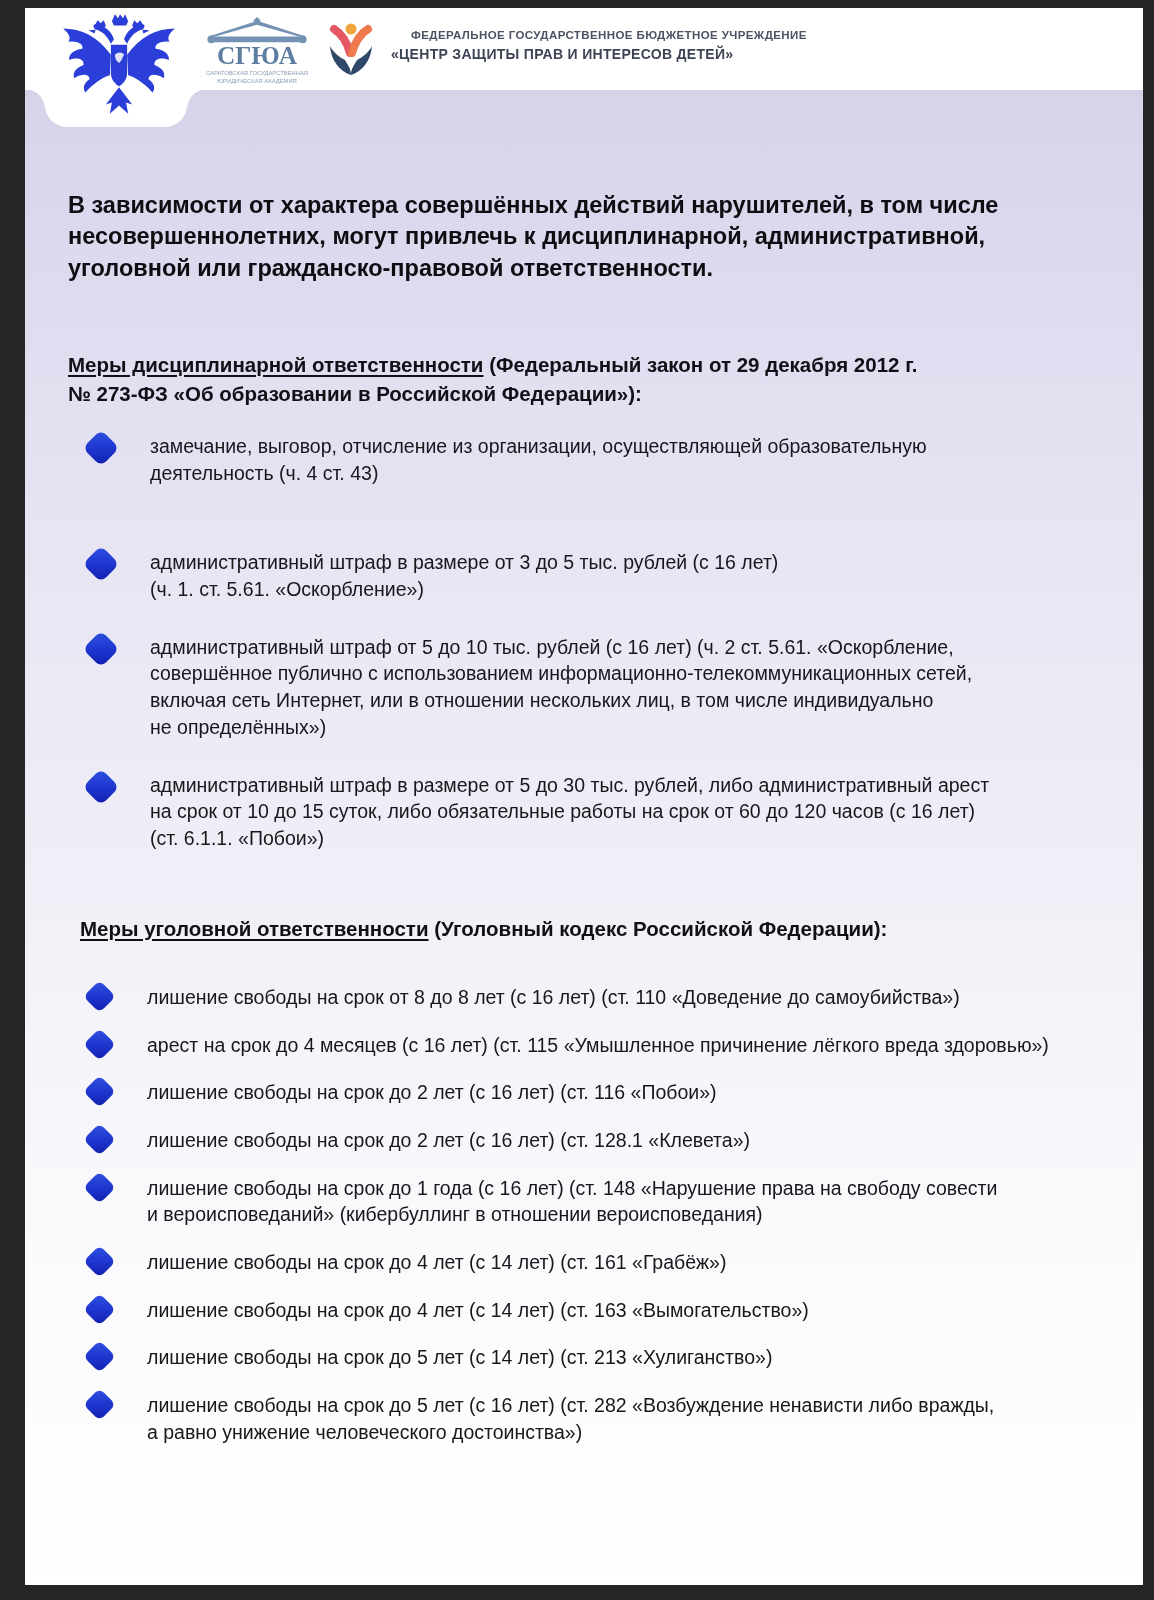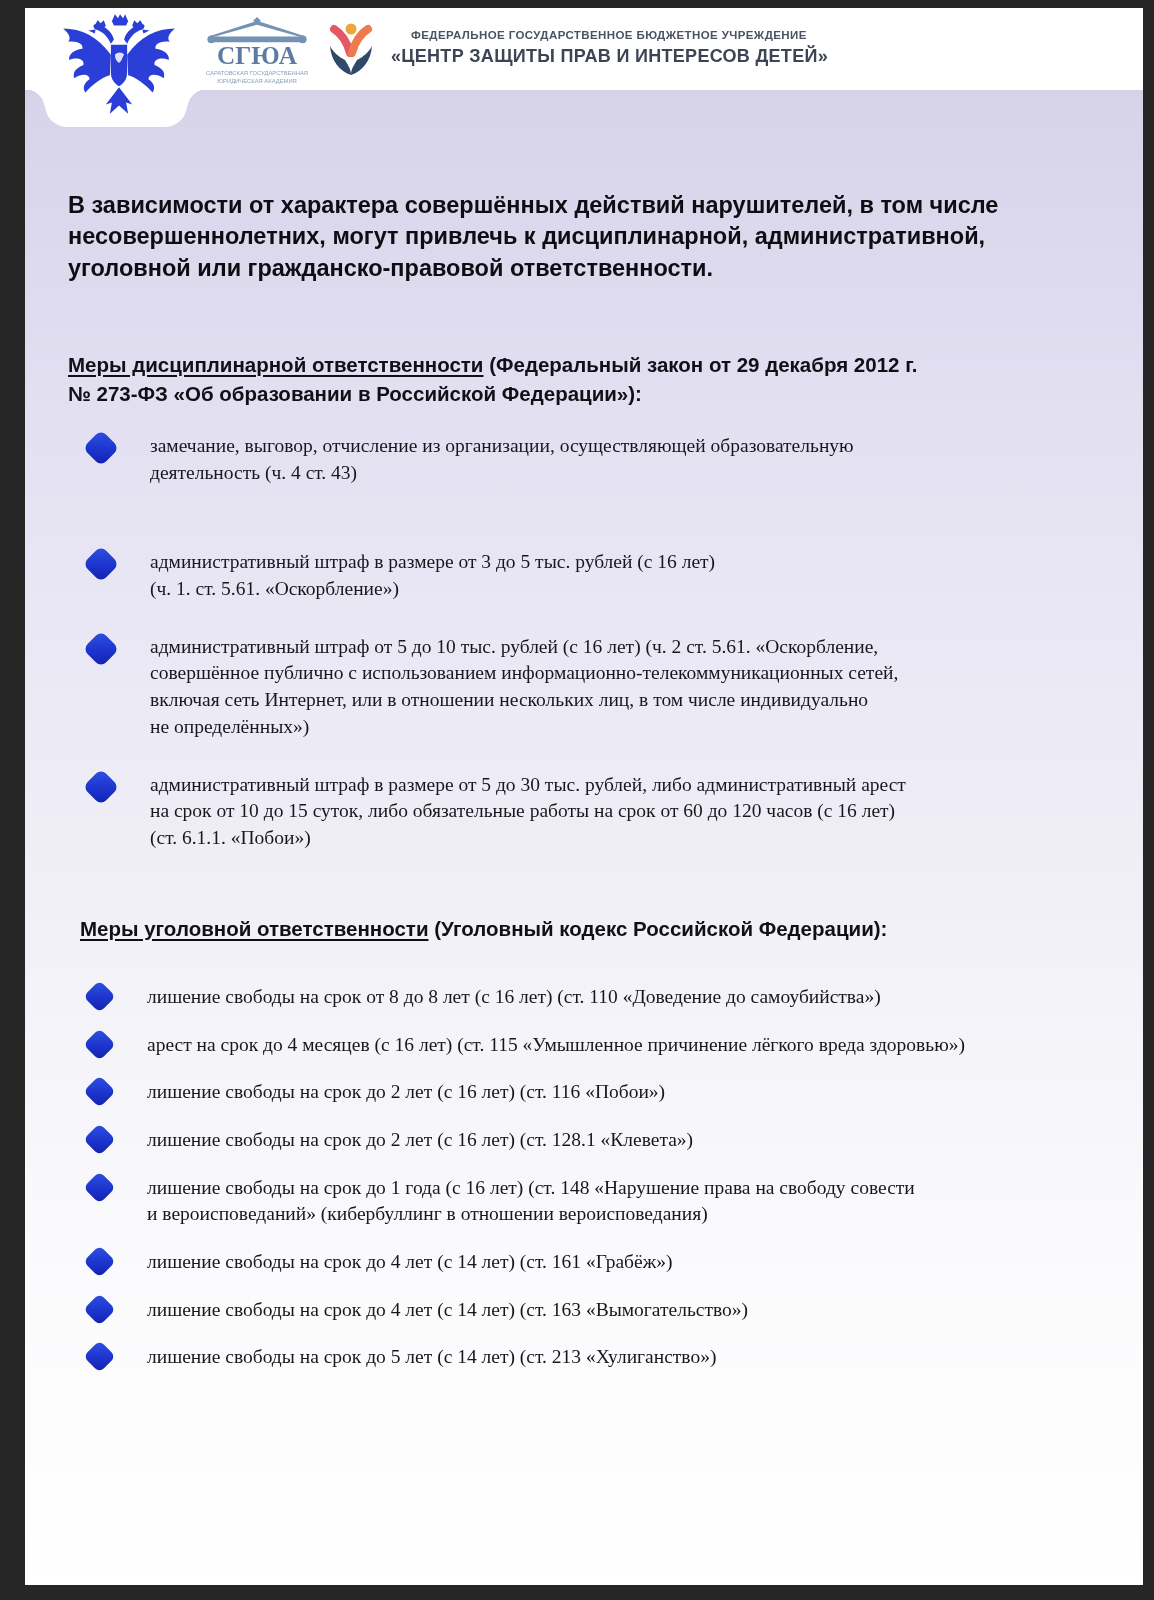--- a/index.html
+++ b/index.html
@@ -33,36 +33,36 @@
   .eagle { position: absolute; left: 28px; top: 4px; width: 132px; height: 108px; }
   .sgua  { position: absolute; left: 172px; top: 8px; width: 120px; height: 72px; }
   .org-logo { position: absolute; left: 300px; top: 14px; width: 52px; height: 60px; }
   .org-text { position: absolute; left: 366px; top: 21px; }
   .org-line1 {
     font-size: 11.5px; font-weight: bold; letter-spacing: 0.4px;
     color: #4b5263;
     margin-left: 20px;
   }
   .org-line2 {
-    margin-top: 5px; font-size: 18px; font-weight: bold;
+    margin-top: 5px; font-size: 14px; font-weight: bold;
     letter-spacing: 0.3px; color: #3d4555;
   }
 
   
   .content { position: absolute; left: 43px; top: 182px; right: 38px; }
   .intro {
     font-size: 23.5px; font-weight: bold; line-height: 1.33;
     color: #0d0d12; white-space: pre-line; margin-bottom: 66px;
   }
   .section h2 {
     font-size: 20.5px; font-weight: bold; line-height: 1.42;
     color: #101016; white-space: pre-line; margin-bottom: 24px;
   }
   .section h2 .u { text-decoration: underline; text-underline-offset: 3px; }
-  .section ul { list-style: none; padding-left: 18px; margin-bottom: 62px; font-family: Liberation Serif, serif; }
+  .section ul { list-style: none; padding-left: 18px; margin-bottom: 62px; }
   .section li {
     display: flex; align-items: flex-start; gap: 36px;
     margin-bottom: 30px;
   }
   .section li .li-text {
     font-size: 19.5px; line-height: 1.37; color: #17171c; white-space: pre-line;
     padding-top: 1px;
   }
   .diamond {
     flex: none; width: 26px; height: 26px; margin: 3px 0 0 2px;
@@ -209,18 +209,23 @@
             <span class="li-text">лишение свободы на срок до 4 лет (с 14 лет) (ст. 161 «Грабёж»)</span>
           </li>
           <li>
             <span class="diamond"></span>
             <span class="li-text">лишение свободы на срок до 4 лет (с 14 лет) (ст. 163 «Вымогательство»)</span>
           </li>
           <li>
             <span class="diamond"></span>
             <span class="li-text">лишение свободы на срок до 5 лет (с 14 лет) (ст. 213 «Хулиганство»)</span>
           </li>
+          <li>
+            <span class="diamond"></span>
+            <span class="li-text">лишение свободы на срок до 5 лет (с 16 лет) (ст. 282 «Возбуждение ненависти либо вражды,
+а равно унижение человеческого достоинства»)</span>
+          </li>
         </ul>
       </div>
 
     </div>
   </div>
 </div>
 
 </body></html>

